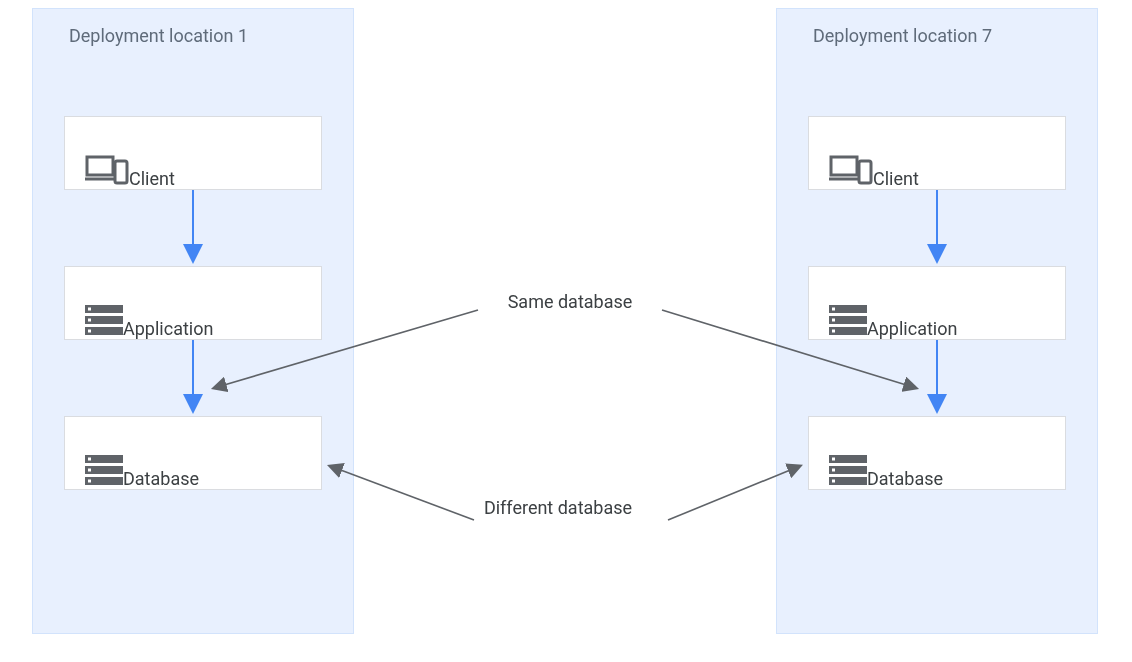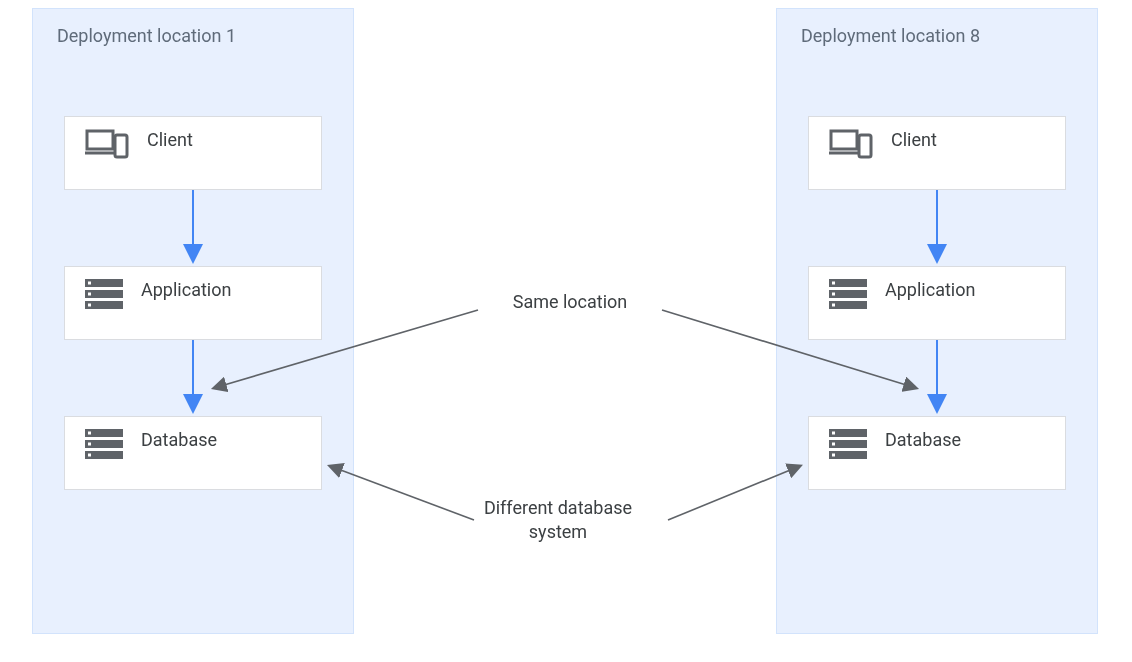--- a/index.html
+++ b/index.html
@@ -13,32 +13,31 @@
     position: relative;
   }
   .container {
     position: absolute;
     background: #e8f0fe;
     border: 1px solid #d2e3fc;
   }
   .container-title {
     position: absolute;
     top: 16px;
-    left: 24px;
+    left: 36px;
     font-size: 18px;
     color: #5f6b7a;
   }
   .node {
     position: absolute;
     background: #fff;
     border: 1px solid #dadce0;
     display: flex;
-    align-items: flex-start;
-    padding: 12px 20px;
-    gap: 18px;
+    align-items: flex-end;
+    padding: 0 20px;
   }
   .node-label {
     font-size: 18px;
     color: #3c4043;
   }
   .annotation {
     position: absolute;
     text-align: center;
     font-size: 18px;
     color: #3c4043;
@@ -53,21 +52,21 @@
   }
 </style>
 </head>
 <body>
 
 <div class="container" style="left:32px; top:8px; width:322px; height:626px;">
   <div class="container-title">Deployment location 1</div>
 </div>
 
 <div class="container" style="left:776px; top:8px; width:322px; height:626px;">
-  <div class="container-title">Deployment location 8</div>
+  <div class="container-title">Deployment location 7</div>
 </div>
 
 <div class="node" style="left:64px; top:116px; width:258px; height:74px;">
   <span>
     <svg width="44" height="30" viewBox="0 0 44 30">
 
       <rect x="2" y="2" width="26" height="18" fill="none" stroke="#5f6368" stroke-width="3"></rect>
       <line x1="-2" y1="24" x2="32" y2="24" stroke="#5f6368" stroke-width="3"></line>
 
       <rect x="30" y="6" width="12" height="22" rx="2" fill="#fff" stroke="#5f6368" stroke-width="3"></rect>
@@ -137,26 +136,25 @@
       <rect x="0" y="22" width="38" height="8" fill="#5f6368"></rect>
       <rect x="3" y="2.5" width="3" height="3" fill="#fff"></rect>
       <rect x="3" y="13.5" width="3" height="3" fill="#fff"></rect>
       <rect x="3" y="24.5" width="3" height="3" fill="#fff"></rect>
     </svg>
   </span>
   <span class="node-label">Database</span>
 </div>
 
 <div class="annotation" style="left:480px; top:290px; width:180px;">
-  <div>Same location</div>
+  <div>Same database</div>
 </div>
 
 <div class="annotation" style="left:463px; top:496px; width:190px;">
   <div>Different database</div>
-  <div>system</div>
 </div>
 
 <svg class="overlay">
   <defs>
     <marker id="arrow-blue" markerWidth="10" markerHeight="10" refX="8" refY="5" orient="auto">
       <path d="M0,0 L10,5 L0,10 z" fill="#4285f4"></path>
     </marker>
     <marker id="arrow-grey" markerWidth="10" markerHeight="10" refX="8" refY="5" orient="auto">
       <path d="M0,0 L10,5 L0,10 z" fill="#5f6368"></path>
     </marker>

